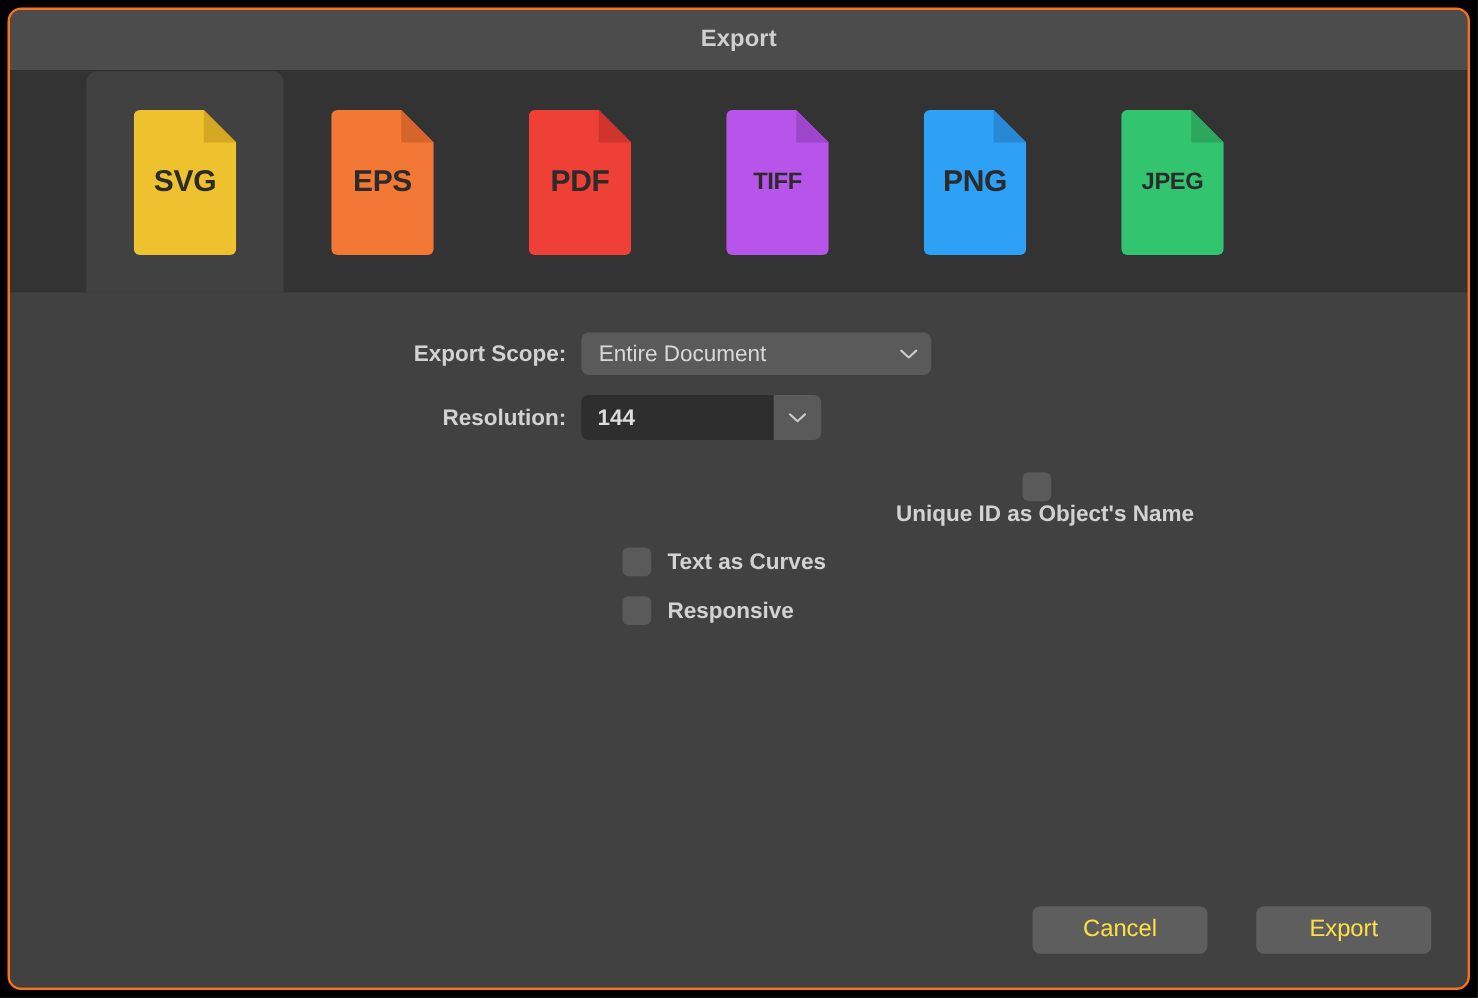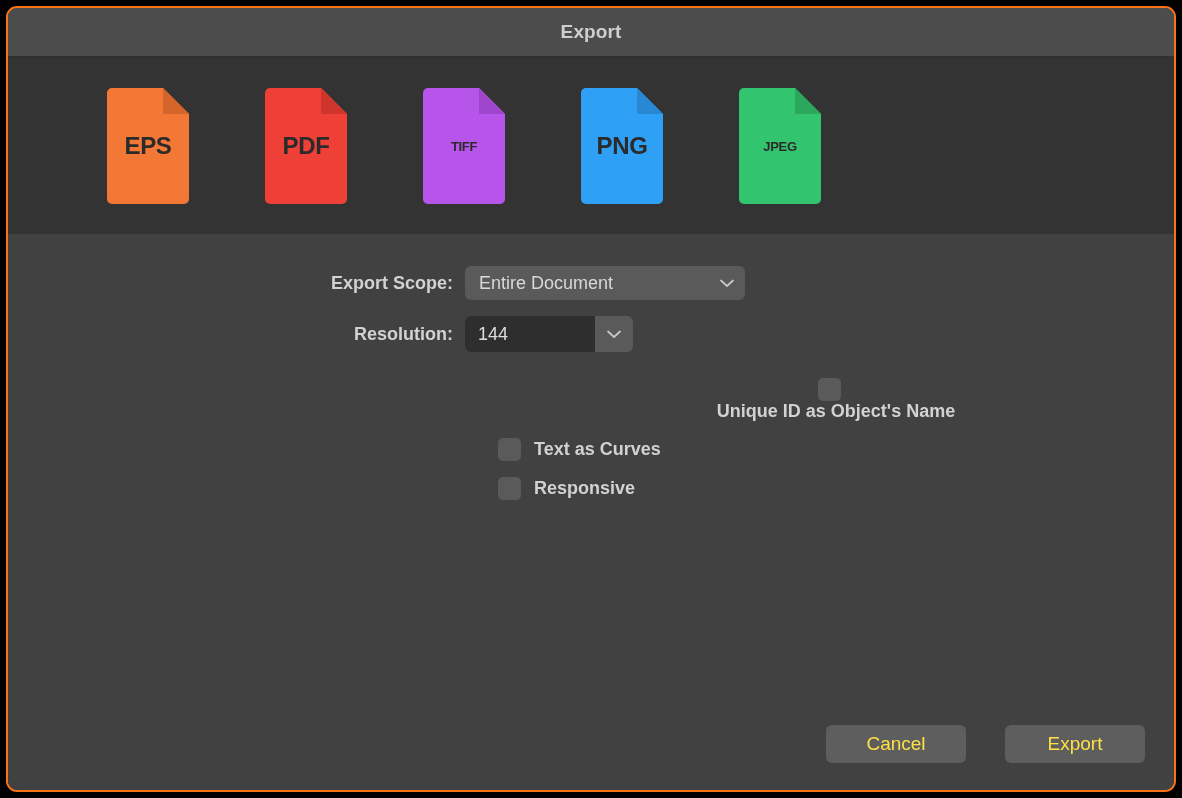--- a/index.html
+++ b/index.html
@@ -87,21 +87,21 @@
     right: 0;
     top: 50%;
     transform: translateY(-50%);
     text-align: center;
     font-size: 24px;
     font-weight: bold;
     color: #2b2b2b;
     letter-spacing: -0.3px;
     pointer-events: none;
   }
-  .fileicon.small-label .lbl { font-size: 13px; }
+  .fileicon.small-label .lbl { font-size: 19px; }
 
   
   .content {
     flex: 1;
     background: #414141;
     position: relative;
     padding-top: 32px;
     box-sizing: border-box;
   }
 
@@ -140,32 +140,33 @@
     flex: none;
   }
   .chev svg { display: block; }
 
   .combo {
     display: flex;
     align-items: center;
     height: 36px;
   }
   .combo-input {
-    width: 130px;
+    width: 154px;
     height: 36px;
     background: #2e2e2e;
     border-top-left-radius: 6px;
     border-bottom-left-radius: 6px;
     display: flex;
     align-items: center;
     padding-left: 13px;
     box-sizing: border-box;
     font-size: 18px;
     color: #dcdcdc;
     cursor: text;
+    font-weight: bold;
   }
   .combo-btn {
     width: 38px;
     height: 36px;
     background: #5a5a5a;
     border-top-right-radius: 6px;
     border-bottom-right-radius: 6px;
     display: flex;
     align-items: center;
     justify-content: center;
@@ -219,20 +220,29 @@
 </head>
 <body>
 
 <div class="window">
 
   <div class="titlebar">
     <div class="titlebar-text">Export</div>
   </div>
 
   <div class="tabstrip" id="tabstrip">
+      <div class="tab selected">
+        <div class="fileicon">
+          <svg width="82" height="116" viewBox="0 0 82 116">
+            <path d="M5 0 H56 L82 26 V111 a5 5 0 0 1 -5 5 H5 a5 5 0 0 1 -5 -5 V5 a5 5 0 0 1 5 -5 Z" fill="#eec22e"></path>
+            <path d="M56 0 L82 26 H56 Z" fill="#d4a821"></path>
+          </svg>
+          <div class="lbl">SVG</div>
+        </div>
+      </div>
       <div class="tab">
         <div class="fileicon">
           <svg width="82" height="116" viewBox="0 0 82 116">
             <path d="M5 0 H56 L82 26 V111 a5 5 0 0 1 -5 5 H5 a5 5 0 0 1 -5 -5 V5 a5 5 0 0 1 5 -5 Z" fill="#f37735"></path>
             <path d="M56 0 L82 26 H56 Z" fill="#d6652b"></path>
           </svg>
           <div class="lbl">EPS</div>
         </div>
       </div>
       <div class="tab">

